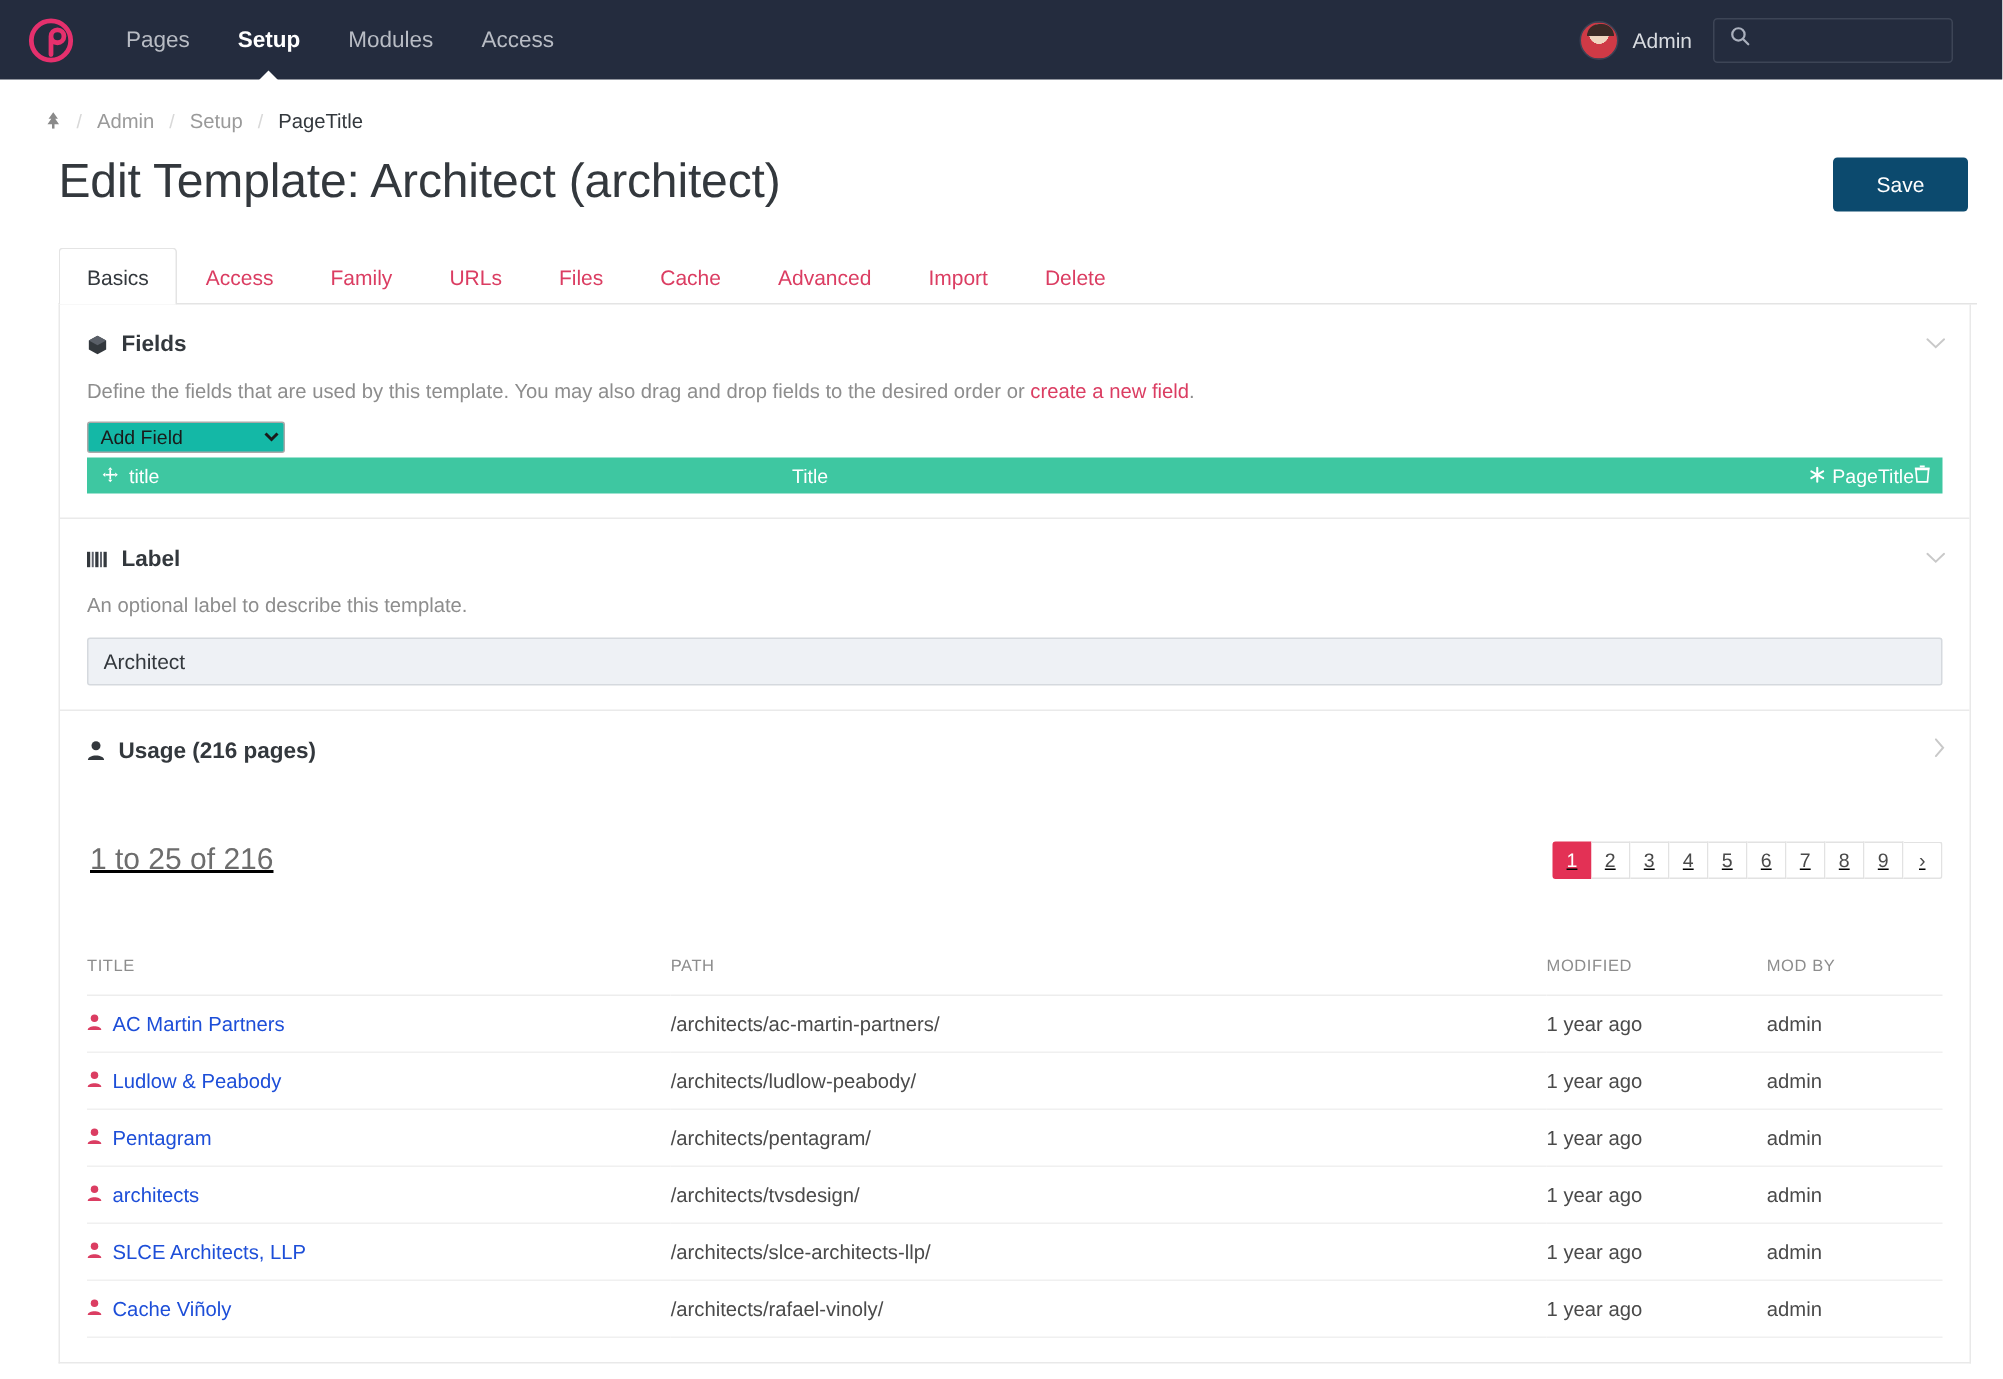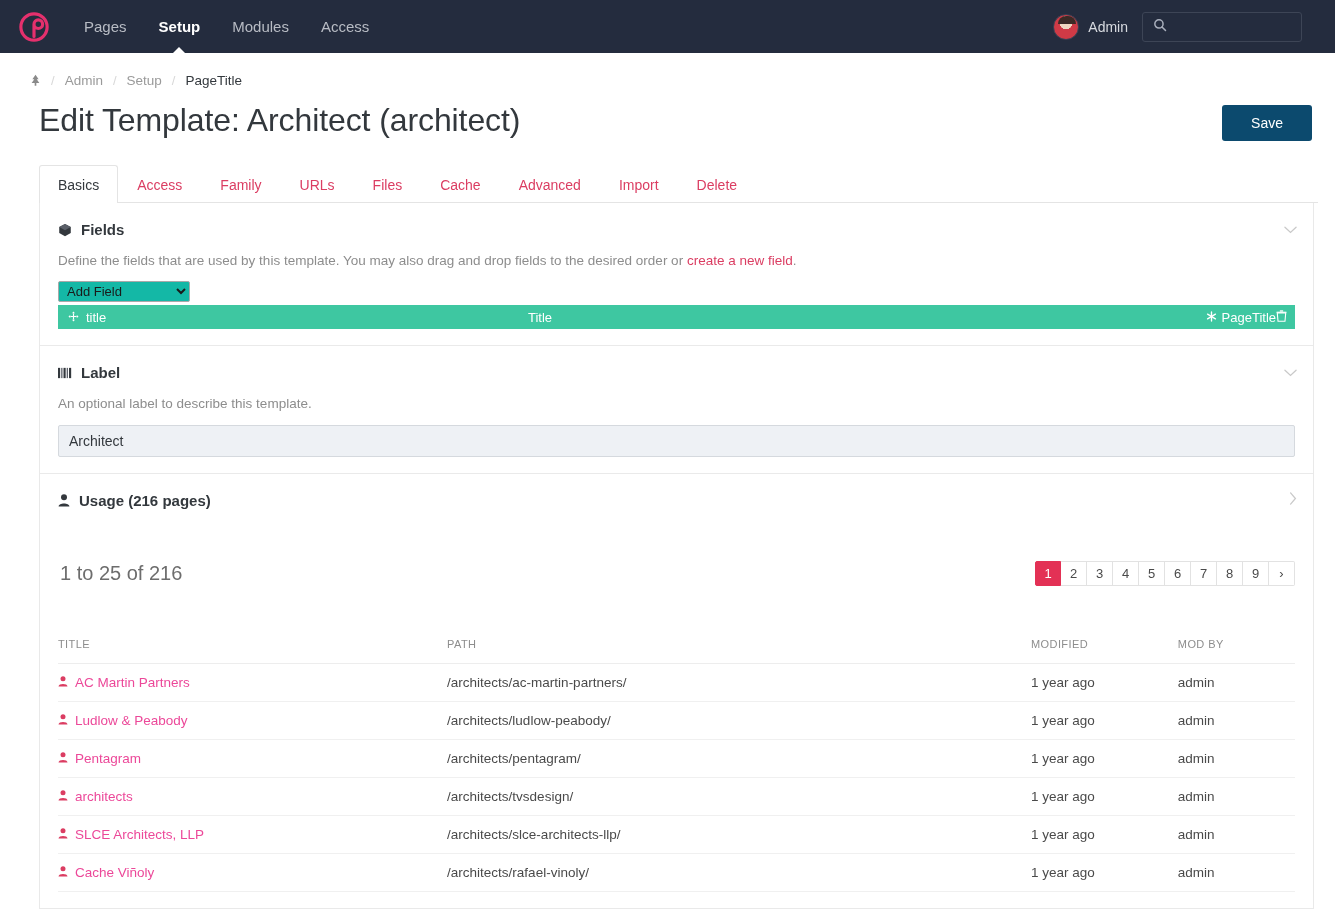--- a/index.html
+++ b/index.html
@@ -212,20 +212,21 @@
     border-radius: 2px;
     font-family: "Liberation Sans", sans-serif;
     outline: none;
   }
 
   
   .usage-body { padding-top: 12px; }
   .usage-topline {
     display: flex; align-items: center;
     margin-top: 40px;
+    text-decoration: underline;
   }
   .result-count {
     font-size: 20px;
     color: #6d6d6d;
     padding-left: 2px;
   }
   .pagination { margin-left: auto; display: flex; }
   .pg {
     min-width: 26px; height: 25px;
     border: 1px solid #e2e2e2;
@@ -258,21 +259,21 @@
     padding: 11px 0;
     font-size: 13.5px;
     border-bottom: 1px solid #f0f0f0;
     color: #4a4a4a;
   }
   .col-title { width: 400px; padding-left: 0 !important; }
   .col-path  { width: 600px; }
   .col-mod   { width: 150px; }
   .col-by    { width: 120px; }
   .row-title-link {
-    color: #ec4899; text-decoration: none;
+    color: #1d4ed8; text-decoration: none;
     display: inline-flex; align-items: center; gap: 7px;
     cursor: pointer;
   }
   .path-cell { color: #4a4a4a; }
 </style>
 </head>
 <body>
 
 <div class="masthead">
   <div class="logo-wrap">

